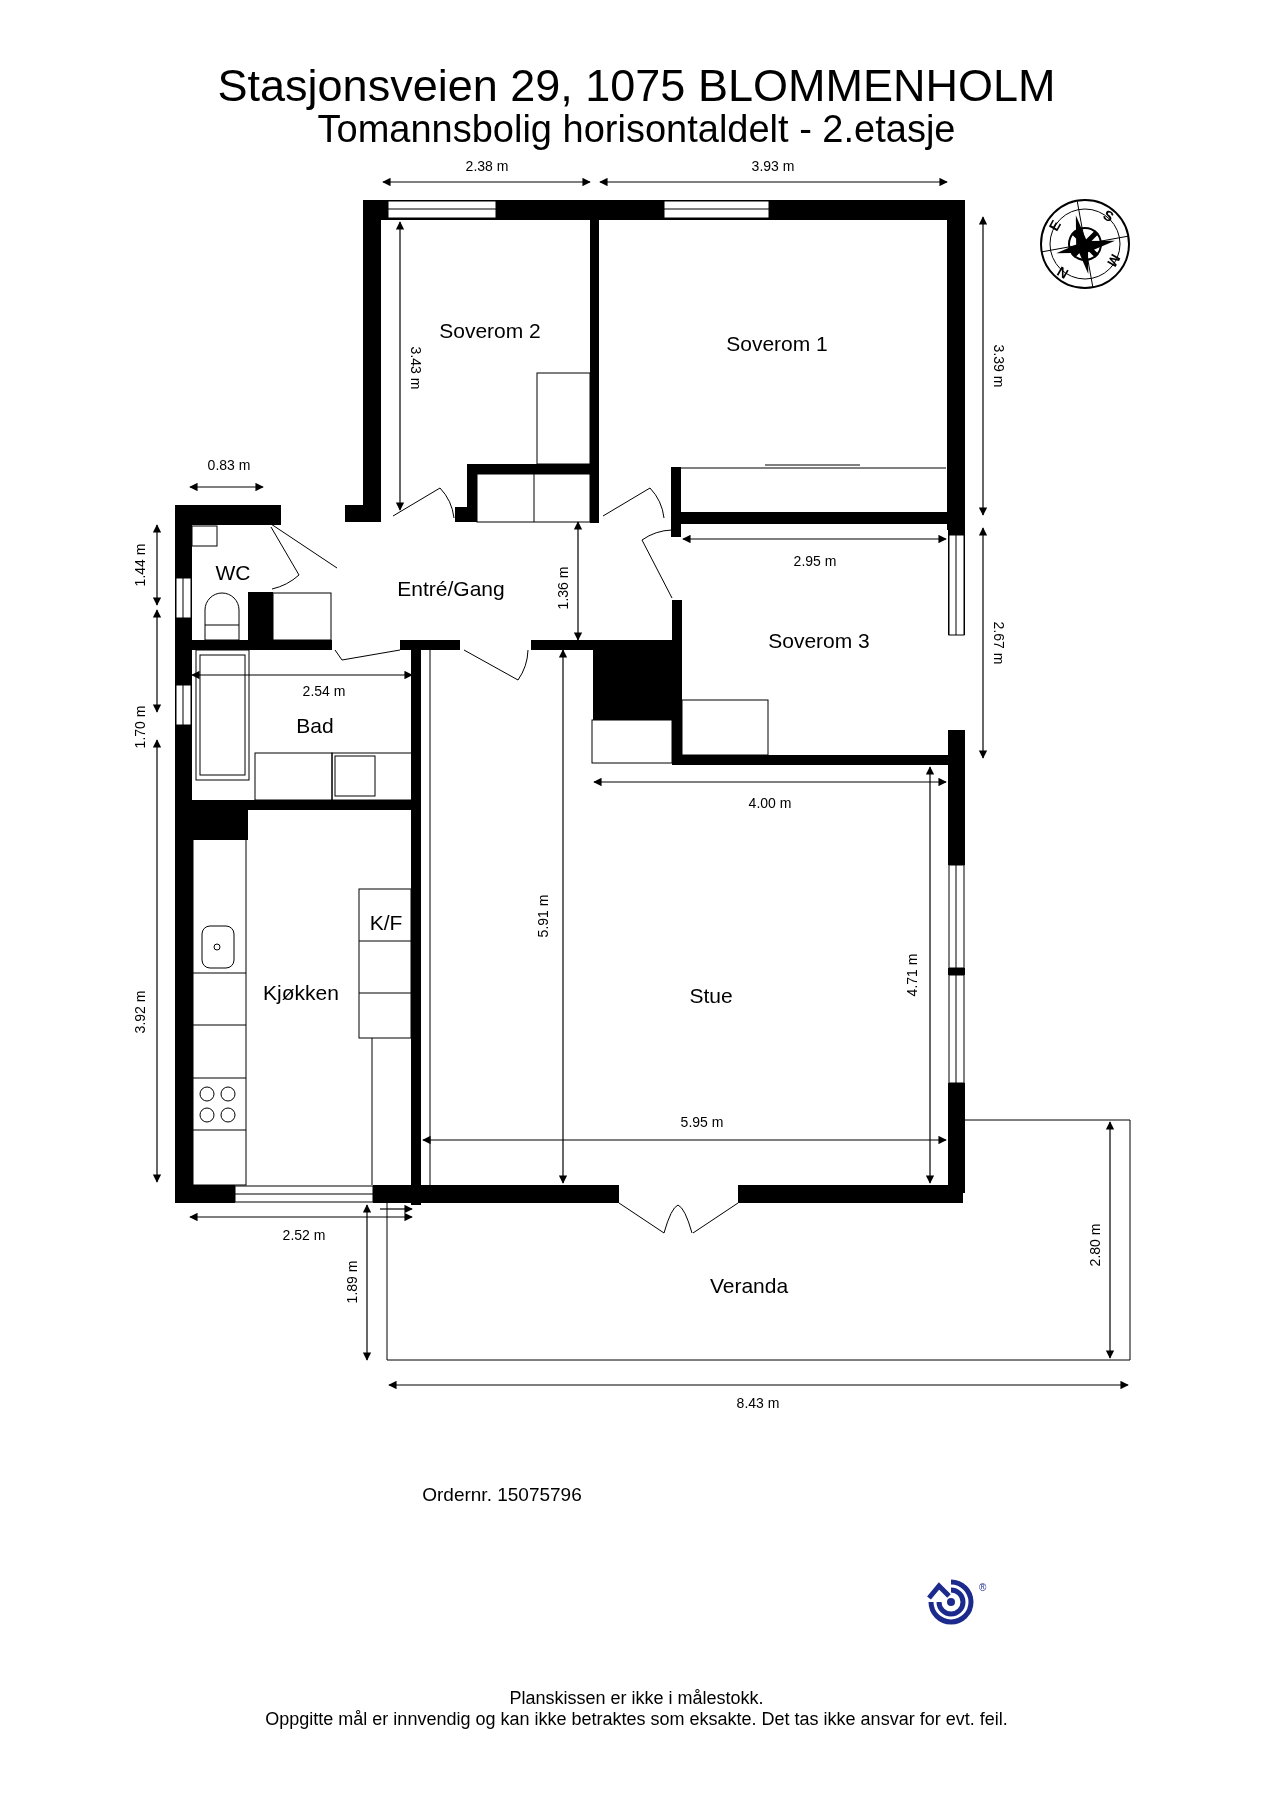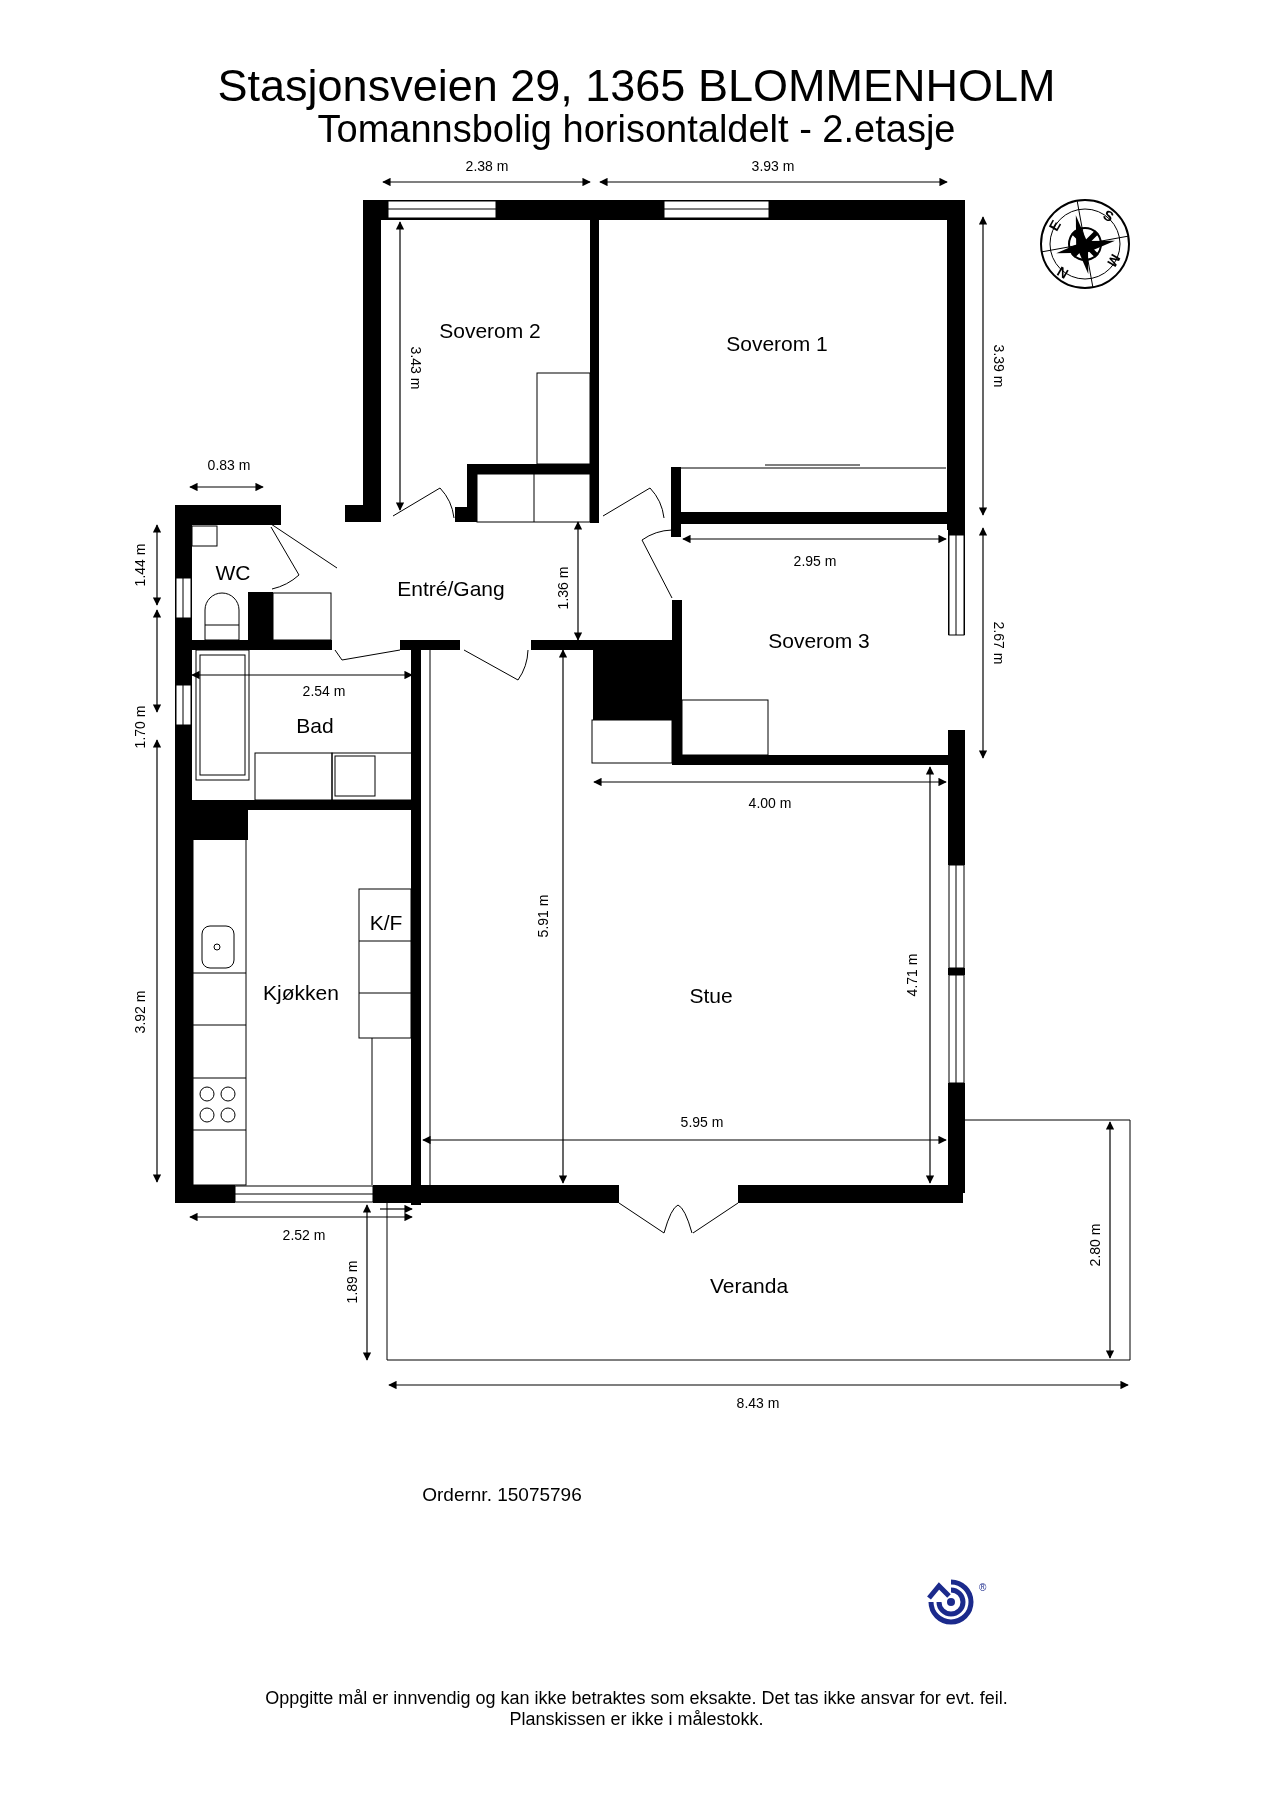--- a/index.html
+++ b/index.html
@@ -14,21 +14,21 @@
   .order { position: absolute; left: 0; width: 1152px; top: 1484px; text-align: center; font-size: 19px; padding-left: 0; }
   .order span { position: relative; left: -74px; }
   .logo { position: absolute; left: 925px; top: 1572px; height: 60px; display: flex; align-items: center; }
   .logo-text { font-family: "DejaVu Sans", sans-serif; font-weight: bold; font-size: 42px; color: #1b2a8c; letter-spacing: -1px; margin-left: 8px; }
   .logo-reg { font-size: 10px; color: #1b2a8c; align-self: flex-start; margin-top: 10px; margin-left: 2px; }
   .disclaimer { position: absolute; left: 0; width: 1273px; top: 1688px; text-align: center; font-size: 18px; line-height: 21px; }
 </style>
 </head>
 <body>
 
-<div class="title" id="title-main">Stasjonsveien 29, 1365 BLOMMENHOLM</div>
+<div class="title" id="title-main">Stasjonsveien 29, 1075 BLOMMENHOLM</div>
 <div class="title" id="title-sub">Tomannsbolig horisontaldelt  - 2.etasje</div>
 
 <svg id="plan" width="1273" height="1800" viewBox="0 0 1273 1800" xmlns="http://www.w3.org/2000/svg">
   <defs>
     <marker id="arr" viewBox="0 0 10 10" refX="9" refY="5" markerWidth="7" markerHeight="7" orient="auto-start-reverse">
       <path d="M0,0 L10,5 L0,10 z" fill="#000"></path>
     </marker>
   </defs>
 
   <g fill="#000">
@@ -245,15 +245,15 @@
       <path d="M26,6 a20,20 0 1 1 -20,20"></path>
       <path d="M26,14 a12,12 0 1 1 -12,12"></path>
       <circle cx="26" cy="26" r="4" fill="#1b2a8c" stroke="none"></circle>
       <path d="M4,22 L14,10 L24,20"></path>
     </g>
   </svg>
   <span class="logo-reg">®</span>
 </div>
 
 <div class="disclaimer">
+  <div>Planskissen er ikke i målestokk.</div>
   <div>Oppgitte mål er innvendig og kan ikke betraktes som eksakte. Det tas ikke ansvar for evt. feil.</div>
-  <div>Planskissen er ikke i målestokk.</div>
 </div>
 
 </body></html>

